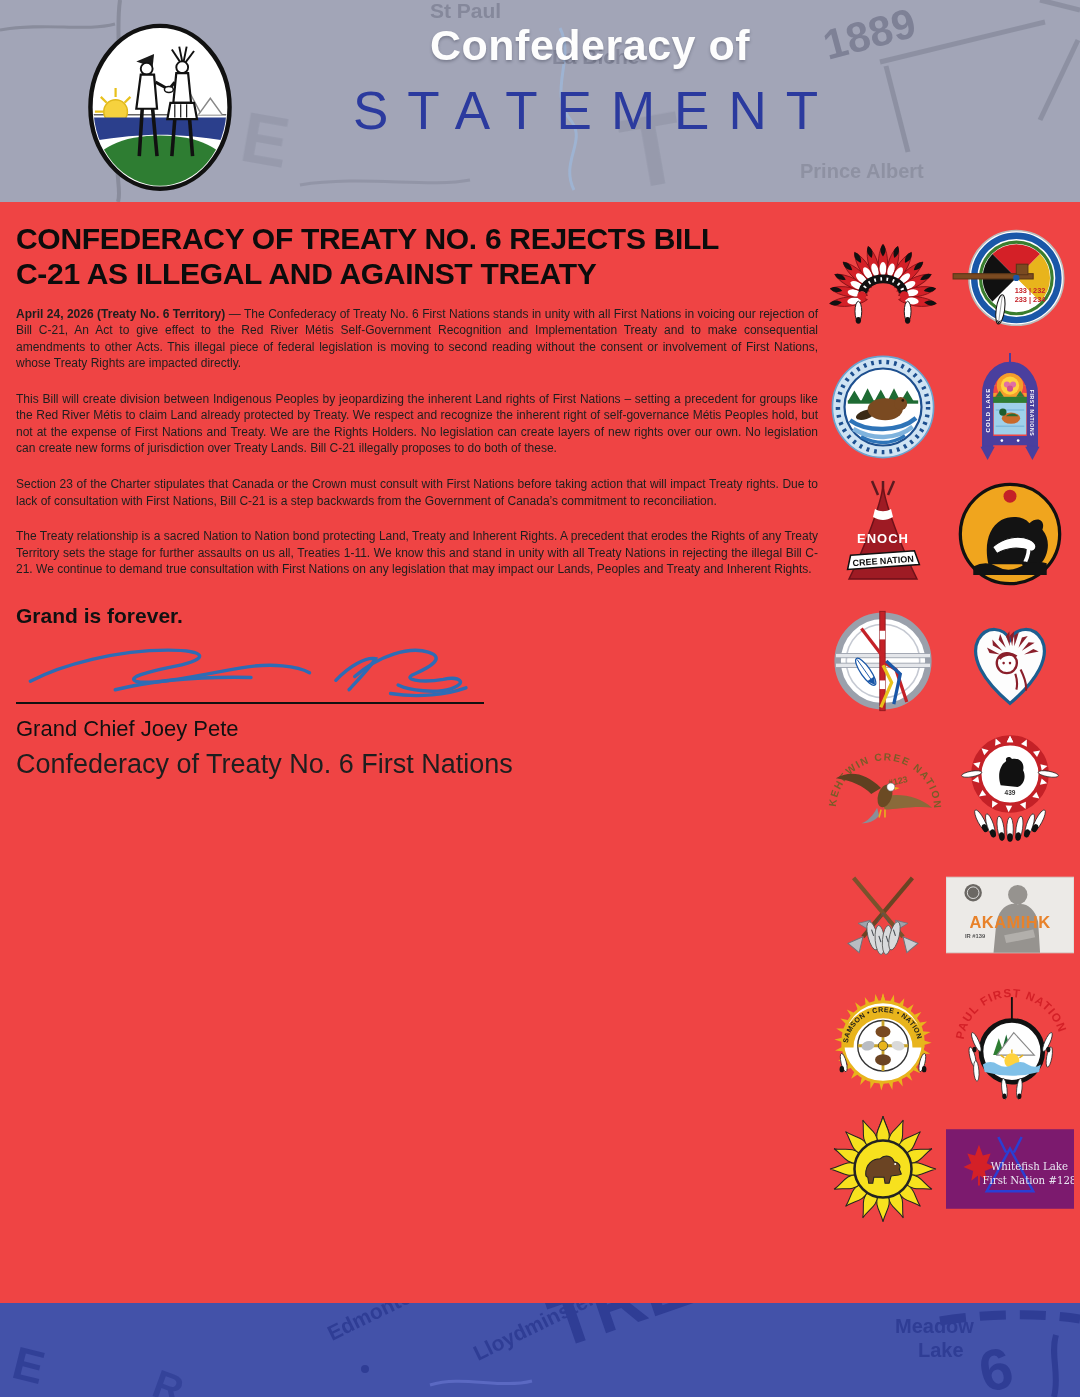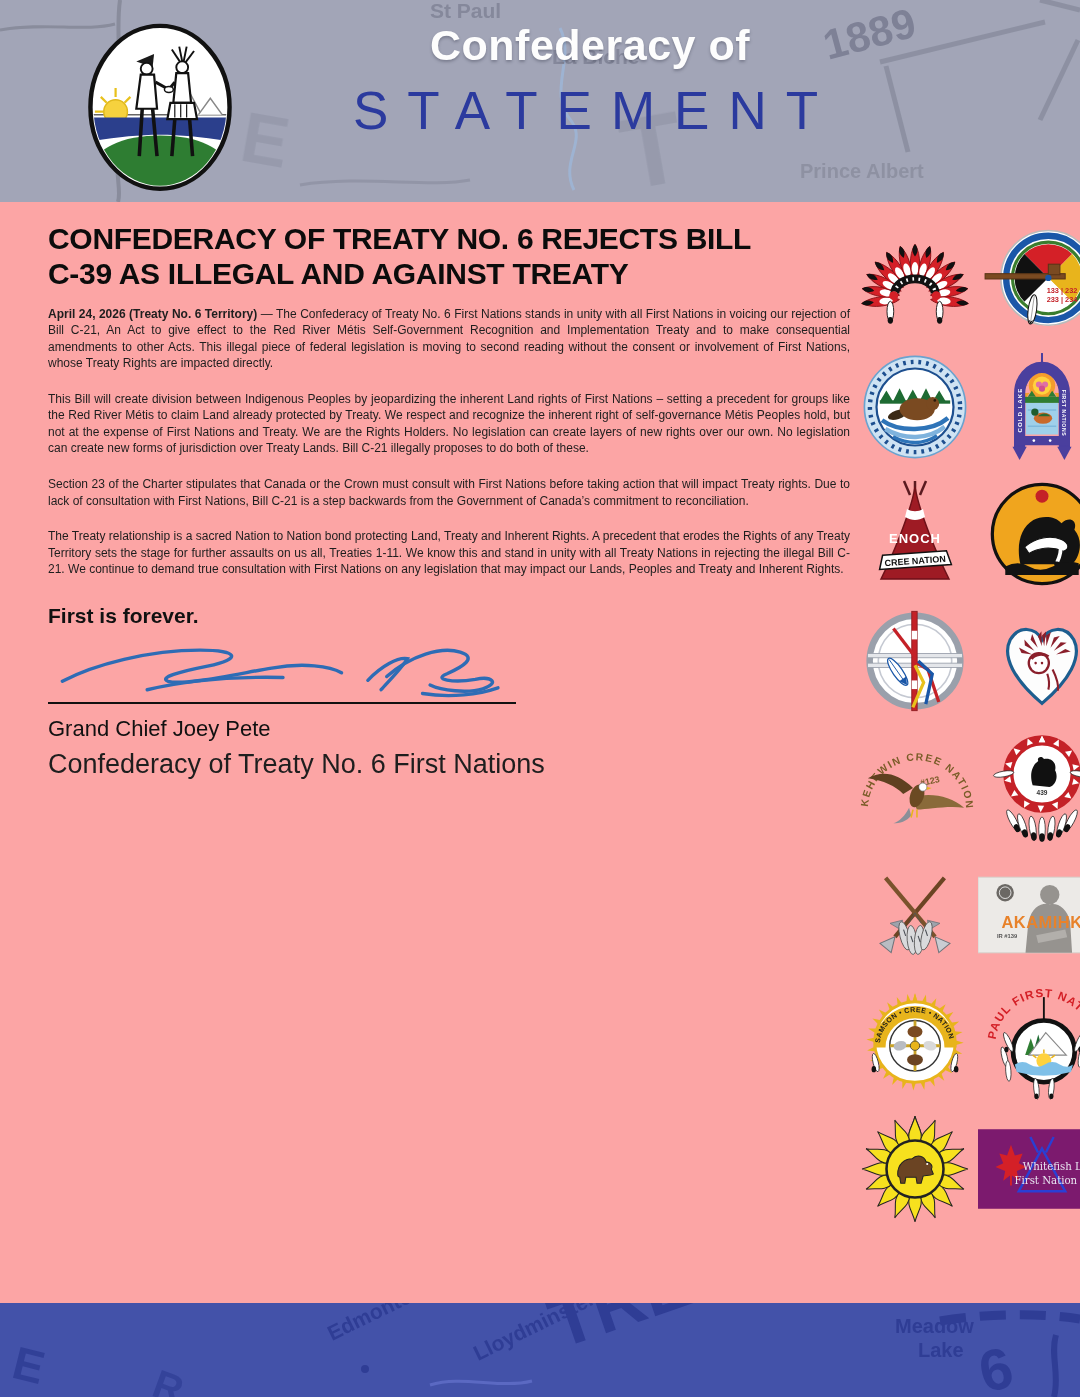--- a/index.html
+++ b/index.html
@@ -1,28 +1,28 @@
 <!DOCTYPE html>
 <html><head>
 <meta charset="utf-8">
 <style>
   html,body{margin:0;padding:0;background:#ffffff;}
-  .page{position:relative;width:1080px;height:1397px;margin:0 auto;background:#fca5a5;
+  .page{position:relative;width:1080px;height:1397px;margin:0 auto;background:#ef4444;
         font-family:"Liberation Sans",sans-serif;overflow:hidden;}
   
   .header-band{position:absolute;top:0;left:0;width:1080px;height:202px;background:#a2a5b7;overflow:hidden;}
   .header-band svg.mapbg{position:absolute;top:0;left:0;}
   .seal{position:absolute;left:86px;top:22px;width:148px;height:172px;}
   .titles{position:absolute;left:250px;top:22px;width:680px;text-align:center;color:#fdfdfd;}
   .org-line{font-size:43px;font-weight:900;line-height:1.08;letter-spacing:.5px;
             text-shadow:0 2px 3px rgba(50,52,70,.35);}
   .statement{margin-top:12px;font-size:53px;font-weight:400;letter-spacing:19px;text-indent:10px;
              color:#2b3a9e;text-shadow:none;}
   
-  .main{position:absolute;top:202px;left:0;right:0;bottom:94px;display:flex;padding:20px 0 0 48px;box-sizing:border-box;}
+  .main{position:absolute;top:202px;left:0;right:0;bottom:94px;display:flex;padding:20px 0 0 16px;box-sizing:border-box;}
   .article{width:802px;flex:0 0 802px;}
   h1.headline{margin:0 0 14px 0;font-size:30px;line-height:1.16;font-weight:900;color:#0c0c0c;letter-spacing:-.3px;}
   .article p{margin:0 0 19px 0;font-size:12px;line-height:1.38;color:#1e1e1e;text-align:justify;}
   .article p .dl{font-weight:800;}
   .closing{font-weight:800;font-size:21px;margin:26px 0 8px 0;color:#111;}
   .sig-img{display:block;margin:2px 0 0 0;}
   .sig-line{width:468px;border-bottom:2.5px solid #111;margin:0 0 12px 0;}
   .sig-name{font-weight:400;font-size:22px;color:#111;margin:0 0 7px 0;}
   .sig-org{font-size:27px;color:#1e1e1e;}
   
@@ -107,26 +107,26 @@
     </svg>
 
     <div class="titles">
       <div class="org-line">Confederacy of</div>
       <div class="statement">STATEMENT</div>
     </div>
   </div>
 
   <div class="main">
     <div class="article">
-      <h1 class="headline"><span>CONFEDERACY OF TREATY NO. 6 REJECTS BILL</span><br><span>C-39 AS ILLEGAL AND AGAINST TREATY</span></h1>
+      <h1 class="headline"><span>CONFEDERACY OF TREATY NO. 6 REJECTS BILL</span><br><span>C-21 AS ILLEGAL AND AGAINST TREATY</span></h1>
       <p><span class="dl">April 24, 2026 (Treaty No. 6 Territory)</span> <span>—</span> <span>The Confederacy of Treaty No. 6 First Nations stands in unity with all First Nations in voicing our rejection of Bill C-21, An Act to give effect to the Red River Métis Self-Government Recognition and Implementation Treaty and to make consequential amendments to other Acts. This illegal piece of federal legislation is moving to second reading without the consent or involvement of First Nations, whose Treaty Rights are impacted directly.</span></p>
       <p>This Bill will create division between Indigenous Peoples by jeopardizing the inherent Land rights of First Nations – setting a precedent for groups like the Red River Métis to claim Land already protected by Treaty. We respect and recognize the inherent right of self-governance Métis Peoples hold, but not at the expense of First Nations and Treaty. We are the Rights Holders. No legislation can create layers of new rights over our own. No legislation can create new forms of jurisdiction over Treaty Lands. Bill C-21 illegally proposes to do both of these.</p>
       <p>Section 23 of the Charter stipulates that Canada or the Crown must consult with First Nations before taking action that will impact Treaty rights. Due to lack of consultation with First Nations, Bill C-21 is a step backwards from the Government of Canada’s commitment to reconciliation.</p>
       <p>The Treaty relationship is a sacred Nation to Nation bond protecting Land, Treaty and Inherent Rights. A precedent that erodes the Rights of any Treaty Territory sets the stage for further assaults on us all, Treaties 1-11. We know this and stand in unity with all Treaty Nations in rejecting the illegal Bill C-21. We continue to demand true consultation with First Nations on any legislation that may impact our Lands, Peoples and Treaty and Inherent Rights.</p>
-      <div class="closing">First is forever.</div>
+      <div class="closing">Grand is forever.</div>
 
       <svg class="sig-img" width="470" height="66" viewBox="0 0 480 70">
         <g stroke="#2e6cb5" stroke-width="3.6" fill="none" stroke-linecap="round">
           <path d="M6,48 C40,30 98,15 152,15 C192,15 198,24 160,32 C130,38 108,44 118,48 C134,53 192,40 228,34 C262,28 290,32 302,39"></path>
           <path d="M96,57 C142,46 196,43 240,44"></path>
           <path d="M330,47 C344,32 362,22 372,24 C366,34 352,48 344,57"></path>
           <path d="M350,43 C376,20 408,11 428,17 C447,23 430,33 414,40 C398,46 420,50 444,46 C462,42 470,50 452,56 C436,61 408,58 396,52"></path>
           <path d="M388,61 C418,66 448,62 468,55"></path>
         </g>
       </svg>

